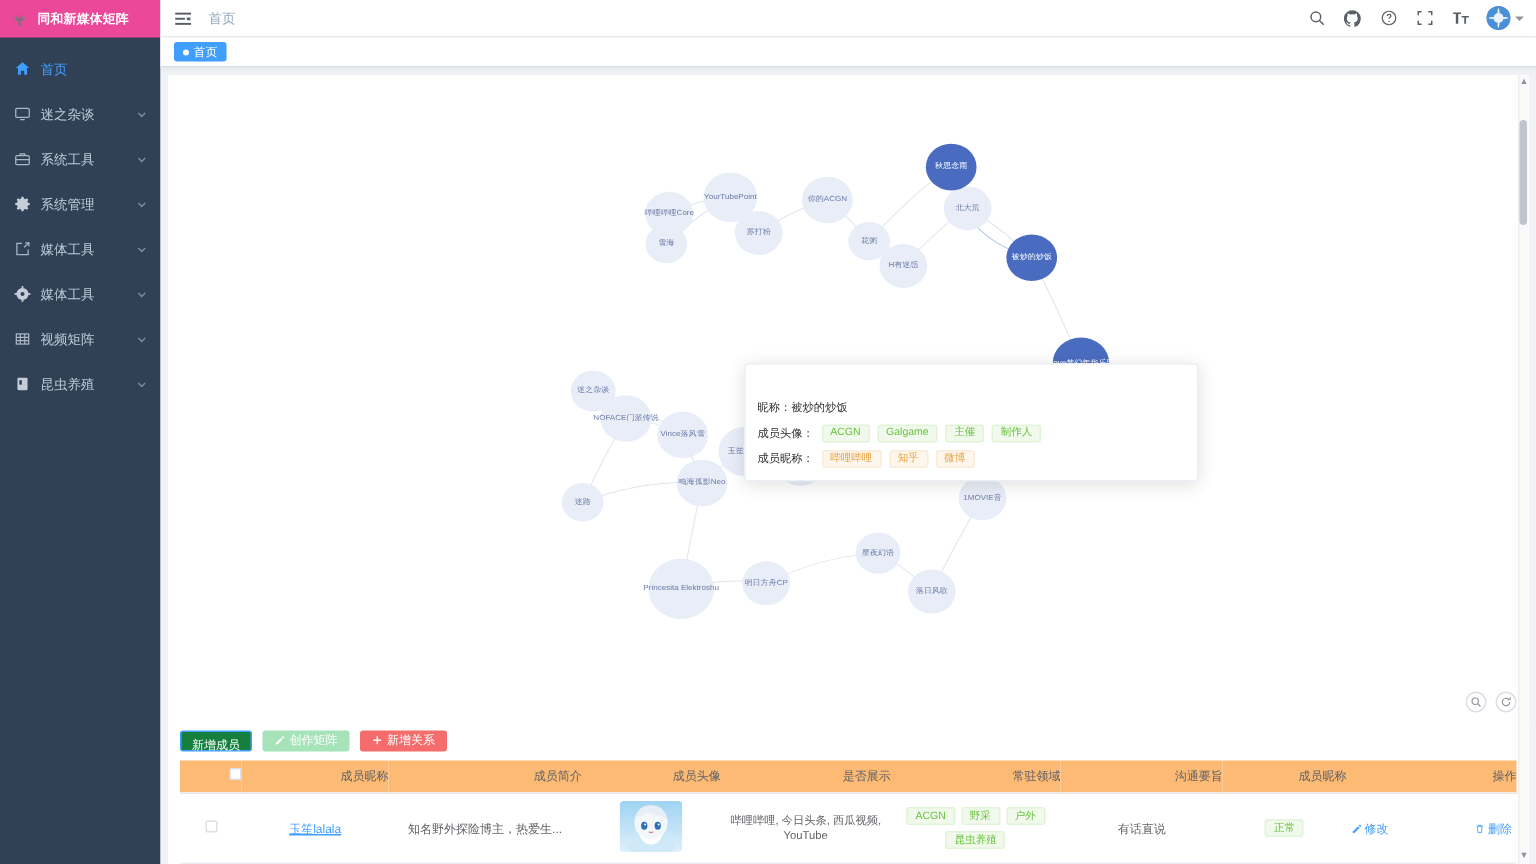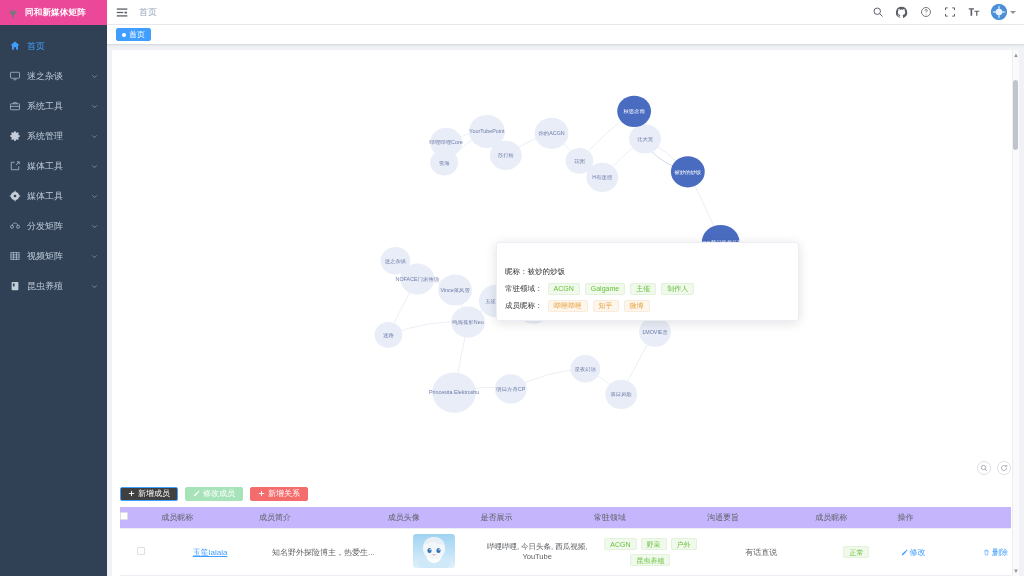--- a/index.html
+++ b/index.html
@@ -169,28 +169,28 @@
     background: #fff;
     padding: 6px 8px 0 8px;
   }
   .btn-row { display: flex; align-items: center; gap: 7px; }
   .el-btn {
     display: inline-flex; align-items: center; gap: 3px;
     height: 14px; padding: 0 7px;
     border-radius: 2px; font-size: 8px; cursor: pointer;
     border: 1px solid transparent; color: #fff; white-space: nowrap;
   }
-  .el-btn.primary { background: #404040; border-color: #409eff; }
+  .el-btn.primary { background: #15803d; border-color: #409eff; flex-direction: column; }
   .el-btn.success { background: #a6e3b9; border-color: #a6e3b9; color: #fff; }
   .el-btn.danger { background: #f56c6c; border-color: #f56c6c; }
 
   table.data-table { width: 100%; border-collapse: collapse; table-layout: fixed; margin-top: 6px; }
   table.data-table thead th {
-    background: #c4b5fd; color: #606266; font-size: 8px; font-weight: normal;
-    height: 22px; text-align: left; border-bottom: 1px solid #ebeef5;
+    background: #fdba74; color: #606266; font-size: 8px; font-weight: normal;
+    height: 22px; text-align: right; border-bottom: 1px solid #ebeef5;
   }
   table.data-table tbody td {
     font-size: 8px; color: #606266; text-align: center;
     padding: 5px 3px; vertical-align: middle;
     border-bottom: 1px solid #ebeef5;
   }
   .cb {
     width: 8px; height: 8px; border: 1px solid #dcdfe6;
     border-radius: 1px; background: #fff; display: inline-block; cursor: pointer;
   }
@@ -315,35 +315,20 @@
           </svg>
         </span>
         <span class="mi-label">媒体工具</span>
         <span class="mi-arrow">
           <svg viewBox="0 0 12 12" width="9" height="9" fill="none" stroke="#bfcbd9" stroke-width="1.2">
               <path d="M3 4.5 L6 7.5 L9 4.5"></path>
             </svg>
         </span>
       </div>
 
-      <div class="menu-item">
-        <span class="mi-icon">
-          <svg viewBox="0 0 16 16" width="12" height="12" fill="none" stroke="#bfcbd9" stroke-width="1.1">
-            <circle cx="4" cy="9" r="2"></circle>
-              <circle cx="12" cy="9" r="2"></circle>
-              <path d="M4 7.5C4.6 5 7 4 8 4s3.4 1 4 3.5"></path>
-          </svg>
-        </span>
-        <span class="mi-label">分发矩阵</span>
-        <span class="mi-arrow">
-          <svg viewBox="0 0 12 12" width="9" height="9" fill="none" stroke="#bfcbd9" stroke-width="1.2">
-              <path d="M3 4.5 L6 7.5 L9 4.5"></path>
-            </svg>
-        </span>
-      </div>
 
       <div class="menu-item">
         <span class="mi-icon">
           <svg viewBox="0 0 16 16" width="12" height="12" fill="none" stroke="#bfcbd9" stroke-width="1.1">
             <rect x="2.5" y="3.5" width="11" height="9"></rect>
               <path d="M2.5 6.5h11M2.5 9.5h11M6 3.5v9M10 3.5v9"></path>
           </svg>
         </span>
         <span class="mi-label">视频矩阵</span>
         <span class="mi-arrow">
@@ -583,21 +568,21 @@
                 </g>
               </g>
           </svg>
 
           <div class="node-tooltip">
             <div class="tt-row">
               <span class="tt-key">昵称：</span>
               <span class="tt-val">被炒的炒饭</span>
             </div>
             <div class="tt-tagrow">
-              <span class="tt-key">常驻领域：</span>
+              <span class="tt-key">成员头像：</span>
               <span class="mini-tag green">ACGN</span>
               <span class="mini-tag green">Galgame</span>
               <span class="mini-tag green">主催</span>
               <span class="mini-tag green">制作人</span>
             </div>
             <div class="tt-tagrow">
               <span class="tt-key">成员昵称：</span>
               <span class="mini-tag orange">哔哩哔哩</span>
               <span class="mini-tag orange">知乎</span>
               <span class="mini-tag orange">微博</span>
@@ -627,21 +612,21 @@
                   <rect x="5.2" y="1.5" width="1.6" height="9"></rect>
                   <rect x="1.5" y="5.2" width="9" height="1.6"></rect>
                 </svg>
               <span>新增成员</span>
             </span>
             <span class="el-btn success">
               <svg viewBox="0 0 12 12" width="7" height="7" fill="#fff">
                   <path d="M1.5 9l6-6 1.8 1.8-6 6H1.5z"></path>
                   <path d="M8.2 2.3l1.3-1.3 1.8 1.8-1.3 1.3z"></path>
                 </svg>
-              <span>修改成员</span>
+              <span>创作矩阵</span>
             </span>
             <span class="el-btn danger">
               <svg viewBox="0 0 12 12" width="7" height="7" fill="#fff">
                   <rect x="5.2" y="1.5" width="1.6" height="9"></rect>
                   <rect x="1.5" y="5.2" width="9" height="1.6"></rect>
                 </svg>
               <span>新增关系</span>
             </span>
           </div>
 

